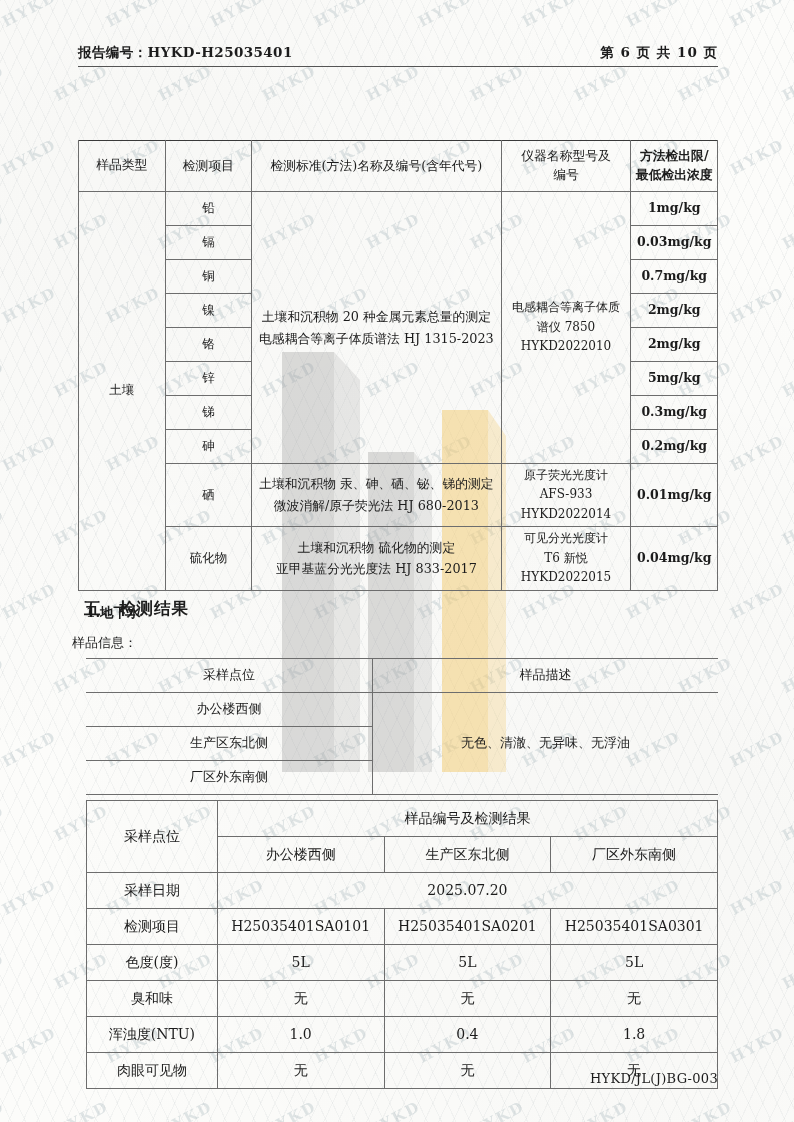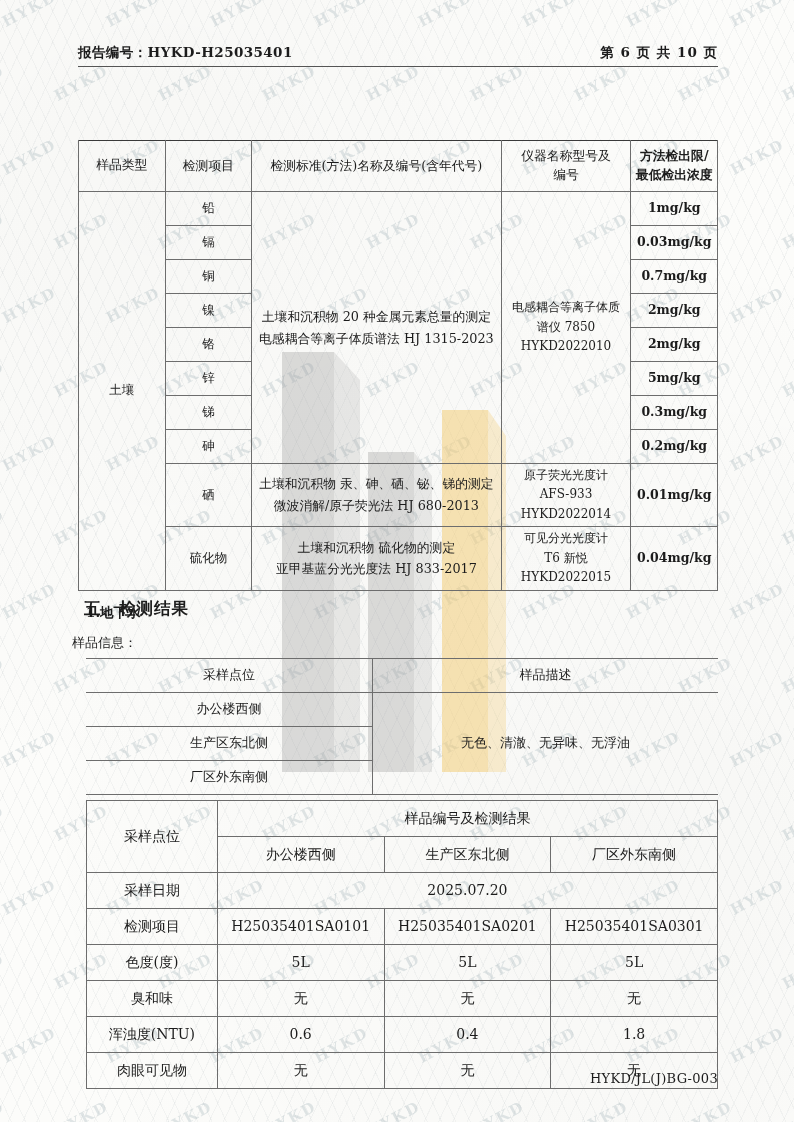--- a/index.html
+++ b/index.html
@@ -507,21 +507,21 @@
           <td class="rc-val">5L</td>
         </tr>
         <tr>
           <td class="rc-label">臭和味</td>
           <td class="rc-val">无</td>
           <td class="rc-val">无</td>
           <td class="rc-val">无</td>
         </tr>
         <tr>
           <td class="rc-label">浑浊度(NTU)</td>
-          <td class="rc-val">0.6</td>
+          <td class="rc-val">1.0</td>
           <td class="rc-val">0.4</td>
           <td class="rc-val">1.8</td>
         </tr>
         <tr>
           <td class="rc-label">肉眼可见物</td>
           <td class="rc-val">无</td>
           <td class="rc-val">无</td>
           <td class="rc-val">无</td>
         </tr>
       </tbody>

